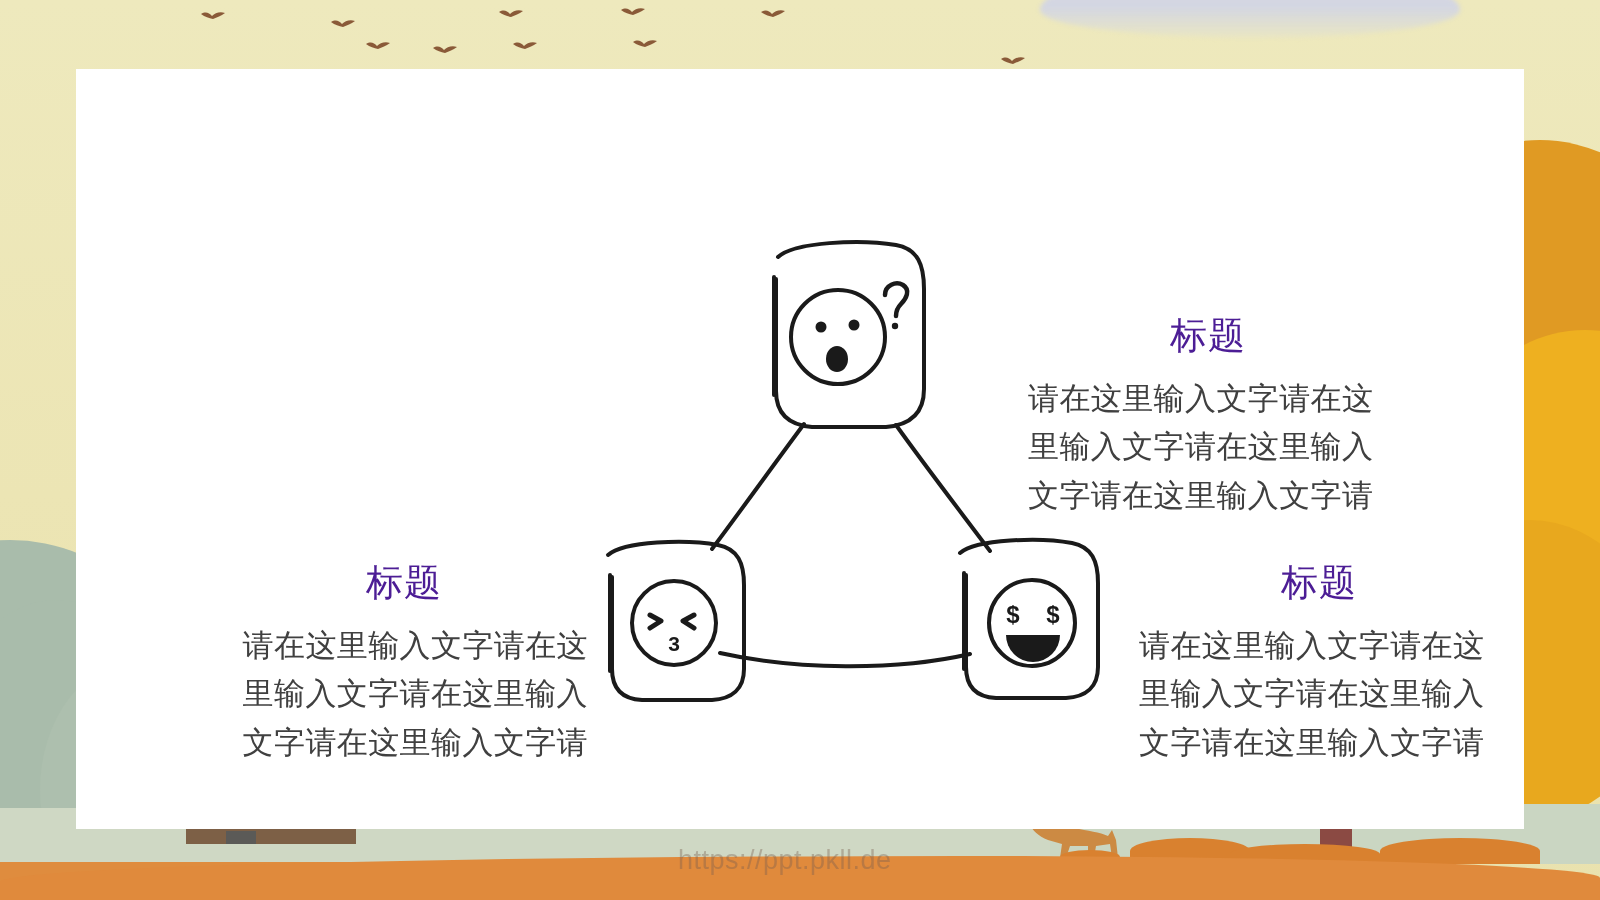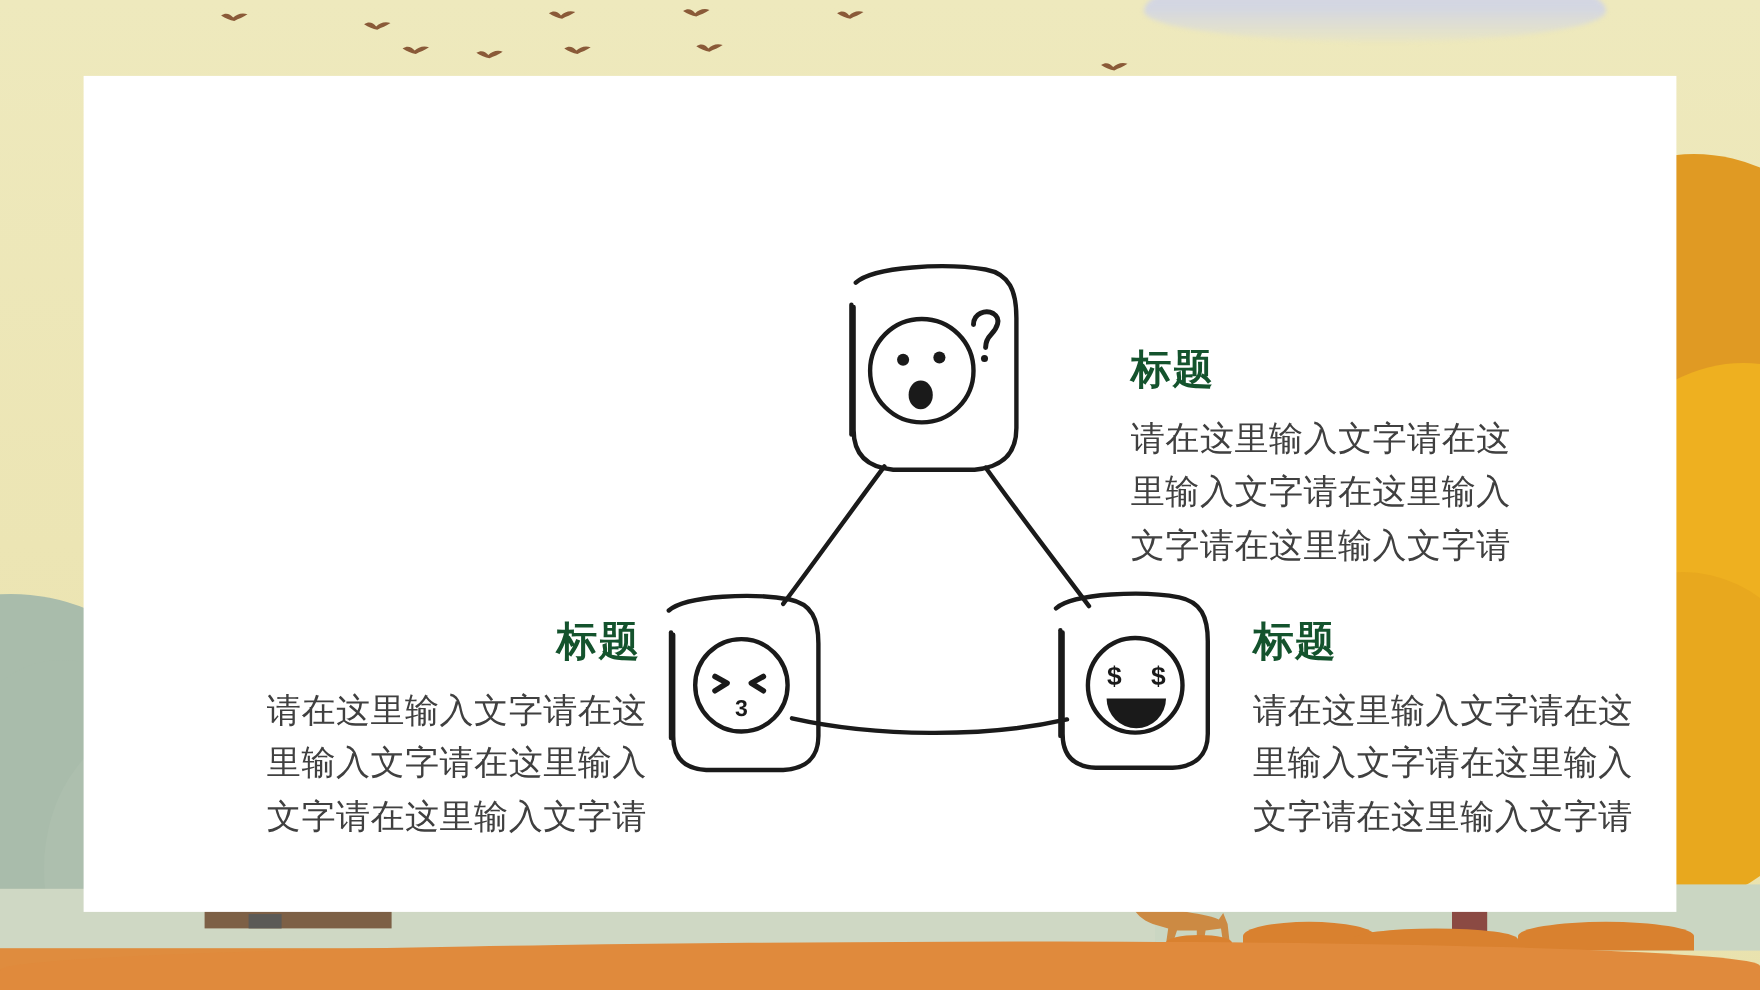--- a/index.html
+++ b/index.html
@@ -209,25 +209,26 @@
     top: 150px;
     width: 560px;
     height: 470px;
   }
   .diagram svg { width: 100%; height: 100%; display: block; overflow: visible; }
 
   
   .block { position: absolute; }
 
   .block .title {
-    font-weight: bold;
+    font-weight: normal;
     font-size: 37px;
     line-height: 1.05;
-    color: #14532d;
+    color: #4c1d95;
     letter-spacing: 1px;
+    text-align: center;
   }
   .block .body {
     font-size: 31px;
     line-height: 1.56;
     color: #404040;
     letter-spacing: 0.4px;
     white-space: pre-line;
   }
 
   .block-top-right { left: 952px; top: 248px; width: 360px; text-align: left; }
@@ -392,14 +393,15 @@
 
     <div class="block block-bottom-right">
       <div class="title">标题</div>
       <div class="body">请在这里输入文字请在这
 里输入文字请在这里输入
 文字请在这里输入文字请</div>
     </div>
 
   </div>
 
+  <div class="watermark">https://ppt.pkll.de</div>
 
 </div>
 
 </body></html>

